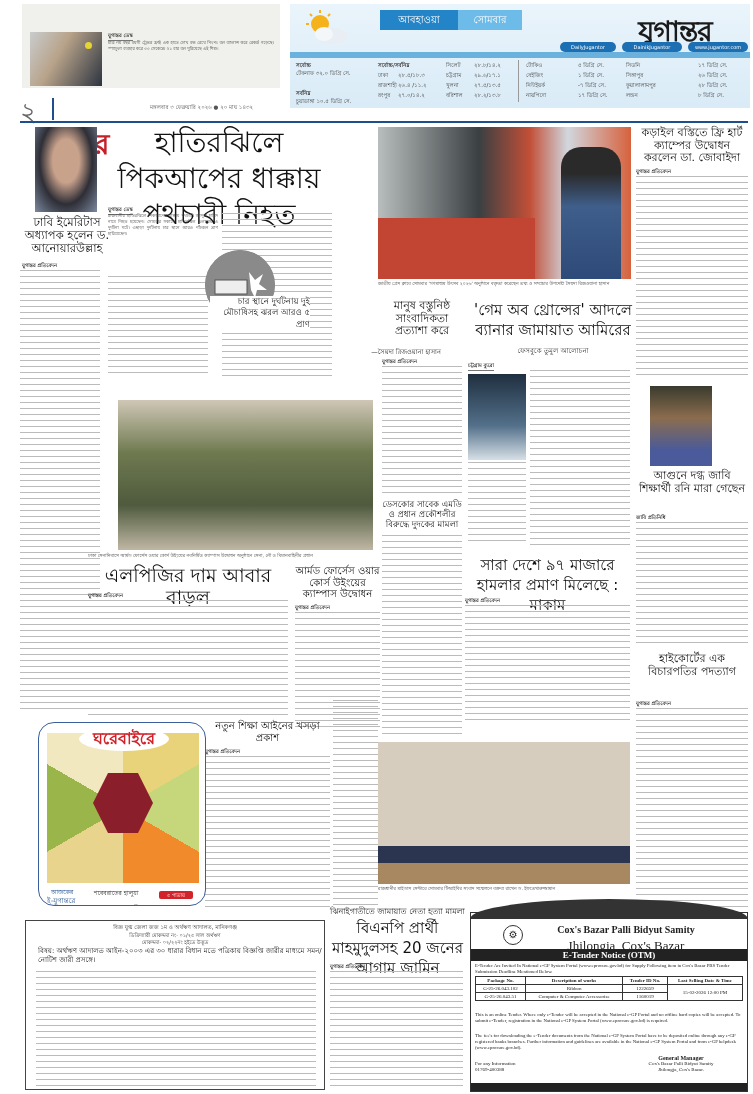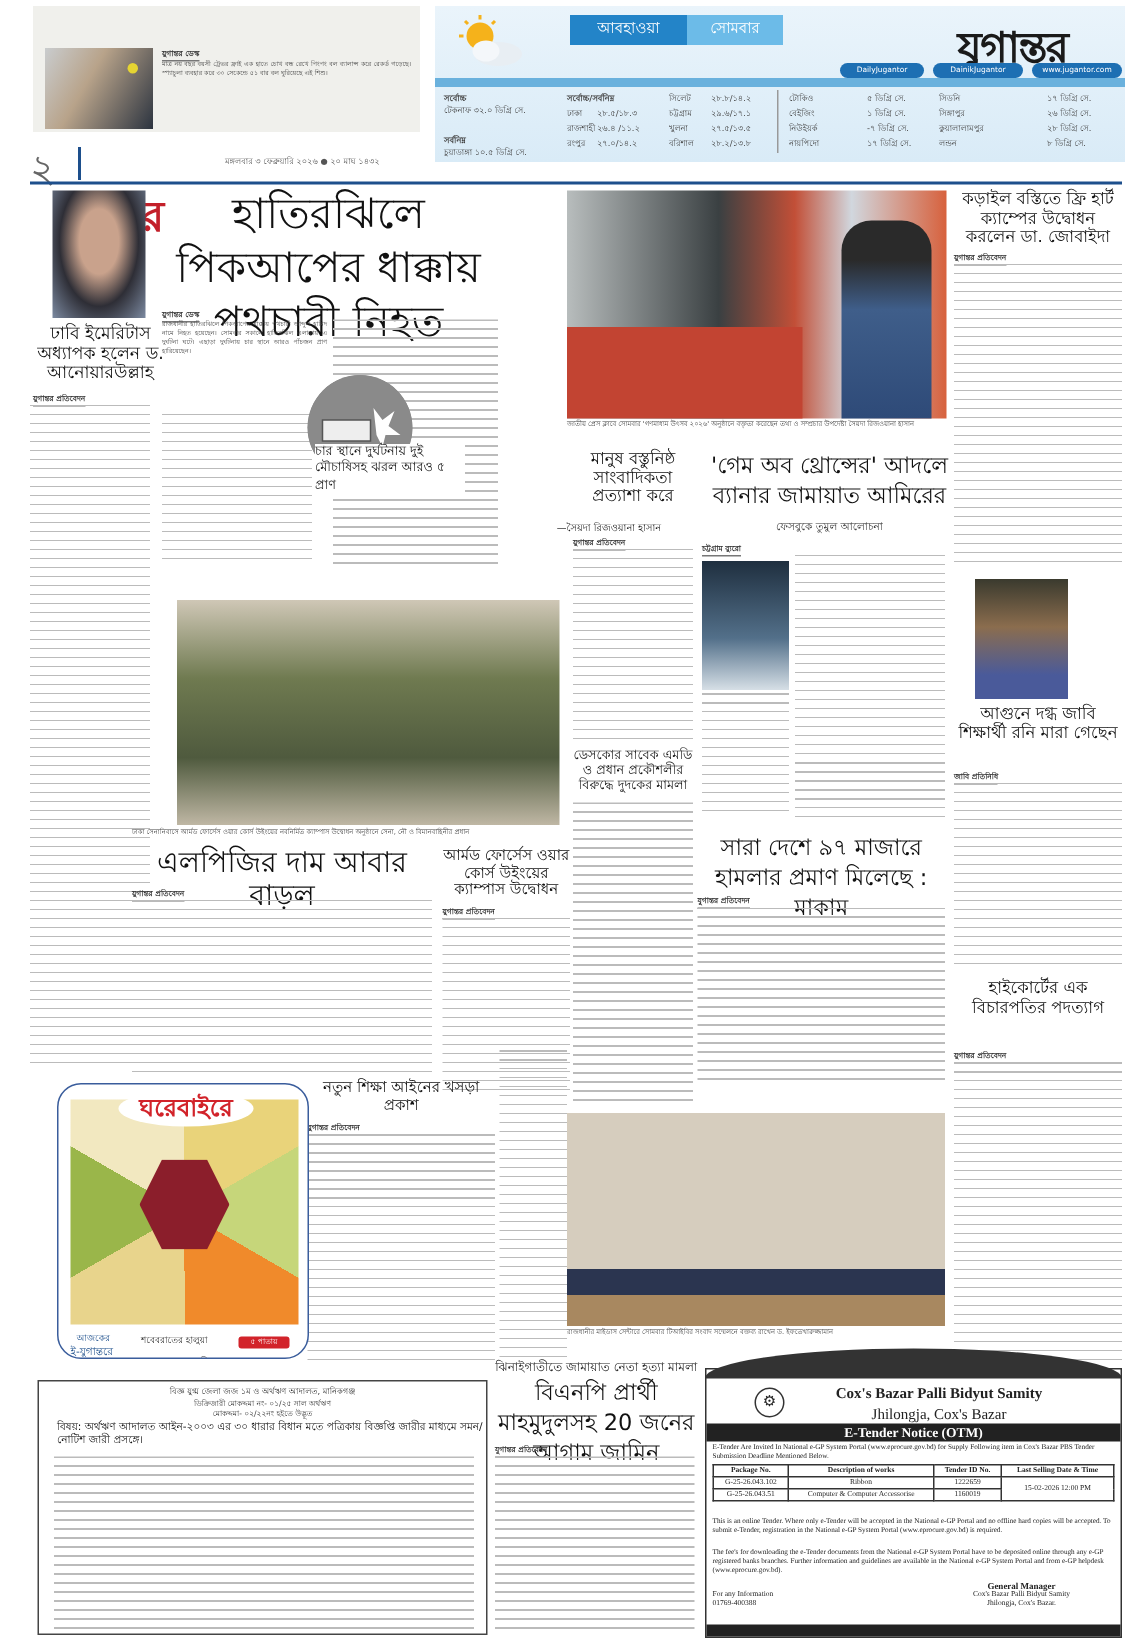--- a/index.html
+++ b/index.html
@@ -39,21 +39,21 @@
   #vc-photo { left: 35px; top: 127px; width: 62px; height: 85px; background: radial-gradient(ellipse at 50% 40%,#c9a28c 0 30%,#2e2e36 60%,#7c8aa1 100%); }
   #vc-headline { left: 22px; top: 216px; width: 90px; font-size: 11.5px; }
   #left-col-text { left: 20px; top: 270px; width: 80px; height: 440px; }
 
   
   #main-headline { left: 110px; top: 125px; width: 218px; font-size: 28px; line-height: 36px; }
   #main-byline { left: 108px; top: 206px; }
   #main-body-1 { left: 108px; top: 213px; width: 110px; height: 60px; }
   #main-body-2 { left: 222px; top: 213px; width: 110px; height: 165px; }
   #accident-logo { left: 205px; top: 250px; width: 70px; height: 70px; border-radius: 50%; background: #888; }
-  #accident-box { left: 210px; top: 296px; width: 100px; font-size: 8.5px; color: #111; text-align: left; line-height: 1.35; background: #fff; }
+  #accident-box { left: 210px; top: 296px; width: 100px; font-size: 8.5px; color: #111; text-align: right; line-height: 1.35; background: #fff; }
   #main-body-3 { left: 108px; top: 276px; width: 100px; height: 102px; }
 
   
   #speaker-photo { left: 378px; top: 127px; width: 253px; height: 152px; background: linear-gradient(90deg,#b8bdbd 0%,#3a4042 40%,#c24f37 60%,#d1d7de 75%,#d7613d 100%); }
   #speaker-photo .crowd { position:absolute; left:0; bottom:0; width:62%; height:40%; background:#c24432; }
   #speaker-photo .woman { position:absolute; right:10px; top:20px; width:60px; height:132px; background:linear-gradient(#2a2a2a 20%,#3f5e8a 45%,#2e4a78 100%); border-radius:20px 20px 0 0; }
   #speaker-caption { left: 378px; top: 281px; width: 253px; }
 
   
   #karail-headline { left: 636px; top: 127px; width: 112px; font-size: 11px; }
@@ -140,21 +140,21 @@
   #bnp-kicker { left: 330px; top: 905px; width: 135px; font-size: 8px; color: #222; text-align: center; }
   #bnp-headline { left: 330px; top: 918px; width: 135px; font-size: 15px; line-height: 20px; }
   #bnp-byline { left: 330px; top: 963px; }
   #bnp-body { left: 330px; top: 971px; width: 133px; height: 118px; }
 
   
   #tender { left: 470px; top: 912px; width: 278px; height: 180px; border: 1px solid #333; font-family: "Liberation Serif", serif; }
   #tender-arch { position:absolute; left:-1px; top:-14px; width:278px; height:20px; background:#333; border-radius: 140px 140px 0 0 / 20px 20px 0 0; }
   #tender-emblem { position:absolute; left:32px; top:12px; width:20px; height:20px; border-radius:50%; border:1.5px solid #333; font-size:10px; text-align:center; line-height:18px; }
   #tender-org { position:absolute; left:55px; top:11px; width:200px; font-size:10px; font-weight:bold; text-align:center; }
-  #tender-addr { position:absolute; left:55px; top:25px; width:200px; font-size:10px; text-align:center; }
+  #tender-addr { position:absolute; left:55px; top:25px; width:200px; font-size:13px; text-align:center; }
   #tender-title { position:absolute; left:0; top:36px; width:100%; height:12px; background:#222; color:#fff; font-size:9px; font-weight:bold; text-align:center; line-height:12px; }
   #tender-intro { position:absolute; left:4px; top:50px; width:268px; font-size:4.8px; line-height:6px; }
   #tender-table { position:absolute; left:4px; top:63px; width:268px; border-collapse: collapse; font-size:5px; }
   #tender-table th, #tender-table td { border: 0.5px solid #333; padding: 0 2px; text-align: center; height: 8px; }
   #tender-note1 { position:absolute; left:4px; top:99px; width:268px; font-size:4.8px; line-height:6px; }
   #tender-note2 { position:absolute; left:4px; top:120px; width:268px; font-size:4.8px; line-height:6px; }
   #tender-info { position:absolute; left:4px; top:148px; font-size:5px; line-height:6px; }
   #tender-gm { position:absolute; left:150px; top:142px; width:120px; font-size:5px; line-height:6px; text-align:center; }
   #tender-footer { position:absolute; left:0; bottom:0; width:100%; height:8px; background:#222; }
 </style>

